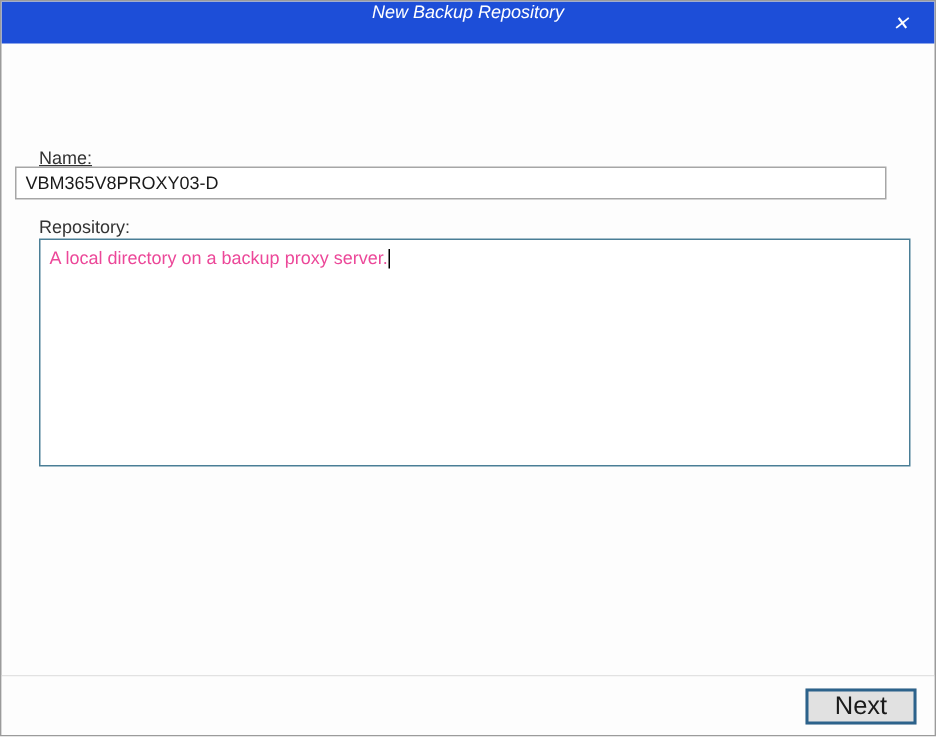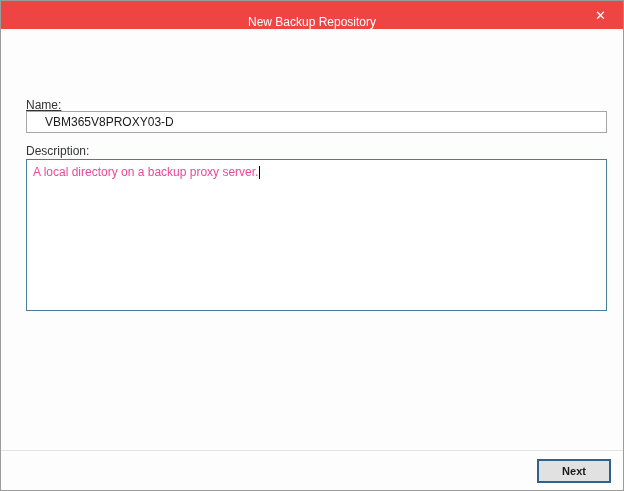--- a/index.html
+++ b/index.html
@@ -14,26 +14,27 @@
     height: 491px;
     background: #fdfdfd;
     border: 1px solid #9b9b9b;
     overflow: hidden;
   }
   
   .titlebar {
     position: absolute;
     top: 0; left: 0; right: 0;
     height: 28px;
-    background: #ef4444;
+    background: #1d4ed8;
     color: #ffffff;
     display: flex;
-    align-items: flex-end;
+    align-items: flex-start;
     justify-content: center;
     font-size: 12px;
+    font-style: italic;
   }
   .titlebar-title { pointer-events: none; }
   .close-btn {
     position: absolute;
     top: 0; right: 0;
     width: 45px;
     height: 28px;
     display: flex;
     align-items: center;
     justify-content: center;
@@ -54,29 +55,29 @@
     position: absolute;
     left: 25px;
     font-size: 12px;
     color: #333333;
   }
   .label-name { top: 97px; text-decoration: underline; }
   .label-description { top: 143px; }
   .name-input {
     position: absolute;
     top: 110px;
-    left: 25px;
+    left: 9px;
     width: 581px;
     height: 22px;
     border: 1px solid #a6a6a6;
     background: #ffffff;
     font-family: "Liberation Sans", sans-serif;
     font-size: 12px;
     color: #1a1a1a;
-    padding: 0 18px;
+    padding: 0 6px;
     outline: none;
   }
   .description-box {
     position: absolute;
     top: 158px;
     left: 25px;
     width: 581px;
     height: 152px;
     border: 1px solid #4a7e96;
     background: #ffffff;
@@ -112,47 +113,46 @@
     align-items: center;
     justify-content: flex-end;
     gap: 16px;
     padding-right: 12px;
     background: #fdfdfd;
   }
   .btn {
     width: 74px;
     height: 24px;
     font-family: "Liberation Sans", sans-serif;
-    font-size: 11px;
+    font-size: 17px;
     color: #1a1a1a;
     background: #e1e1e1;
     border: 1px solid #adadad;
     cursor: pointer;
-    font-weight: bold;
   }
   .btn-default {
     border: 1px solid #2c628b;
     box-shadow: inset 0 0 0 1px #2c628b;
   }
 </style>
 </head>
 <body>
 
 <div class="window">
 
   <div class="titlebar">
     <span class="titlebar-title">New Backup Repository</span>
     <span class="close-btn">✕</span>
   </div>
 
 
   <div class="field-label label-name">Name:</div>
   <input class="name-input" type="text" value="VBM365V8PROXY03-D" style="">
 
-  <div class="field-label label-description">Description:</div>
+  <div class="field-label label-description">Repository:</div>
   <div class="description-box">
     <span>A local directory on a backup proxy server.</span><span class="caret"></span>
   </div>
 
   <div class="footer-separator"></div>
   <div class="footer">
     <button class="btn btn-default">Next</button>
   </div>
 
 </div>

